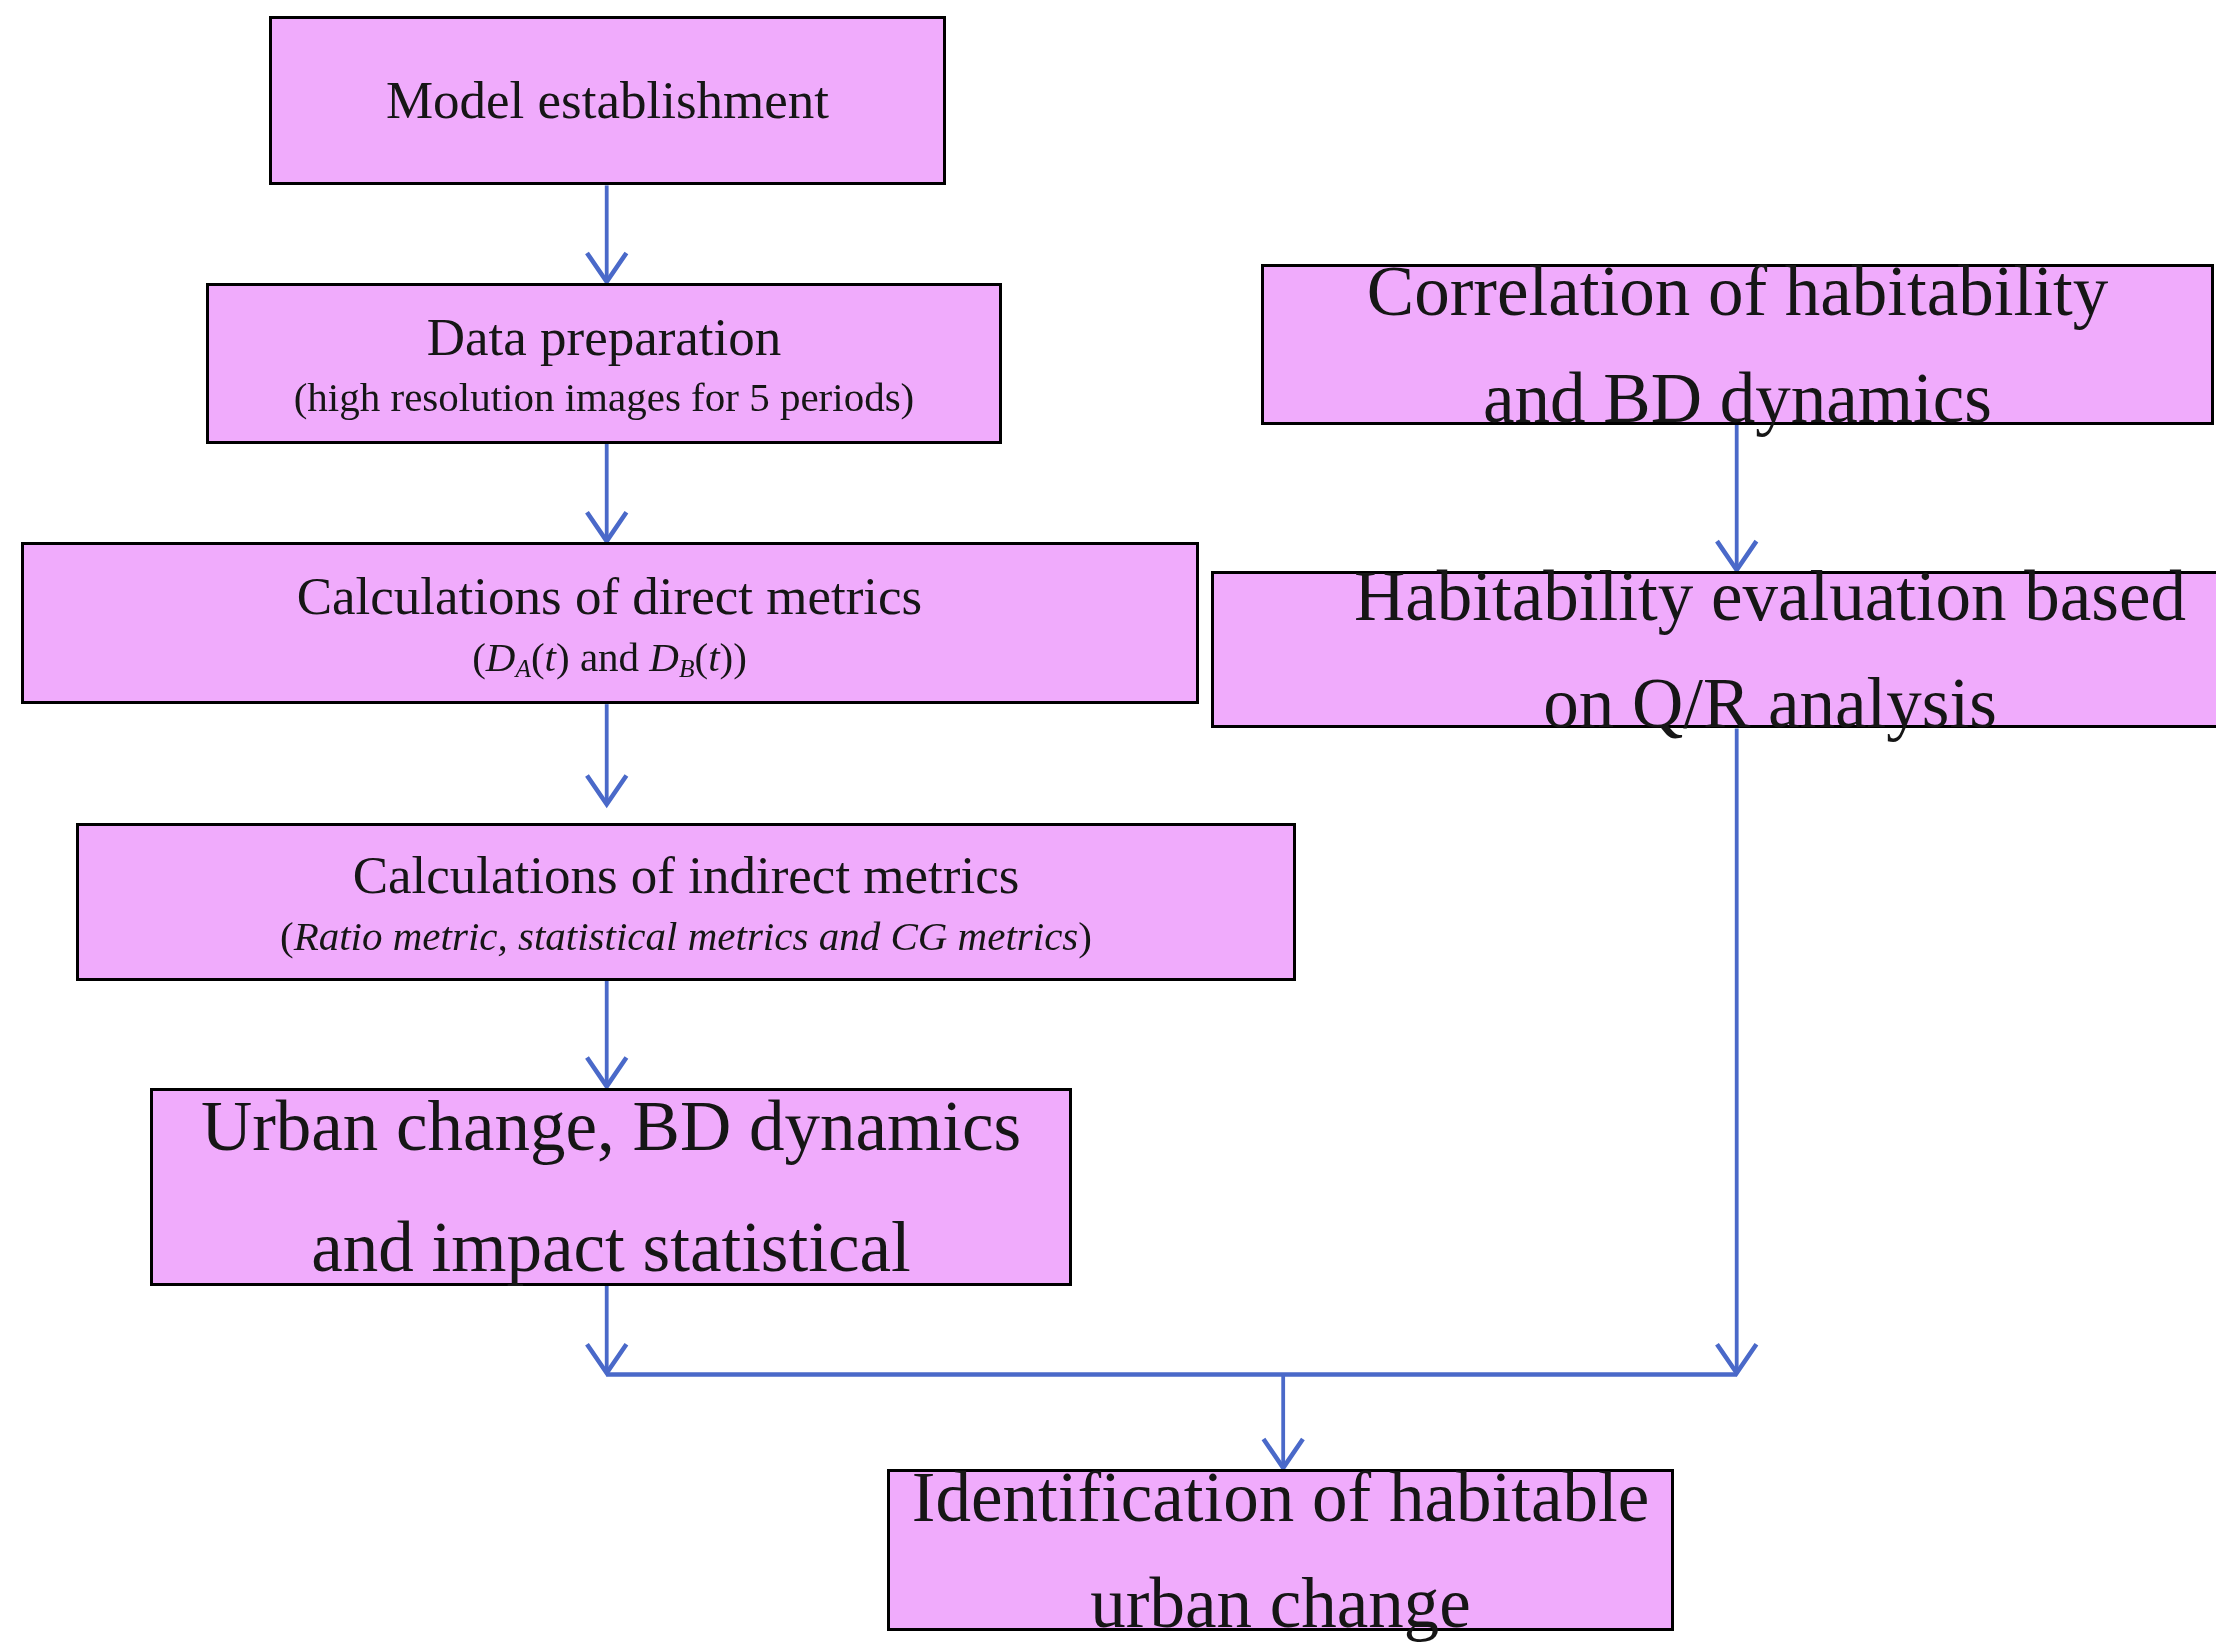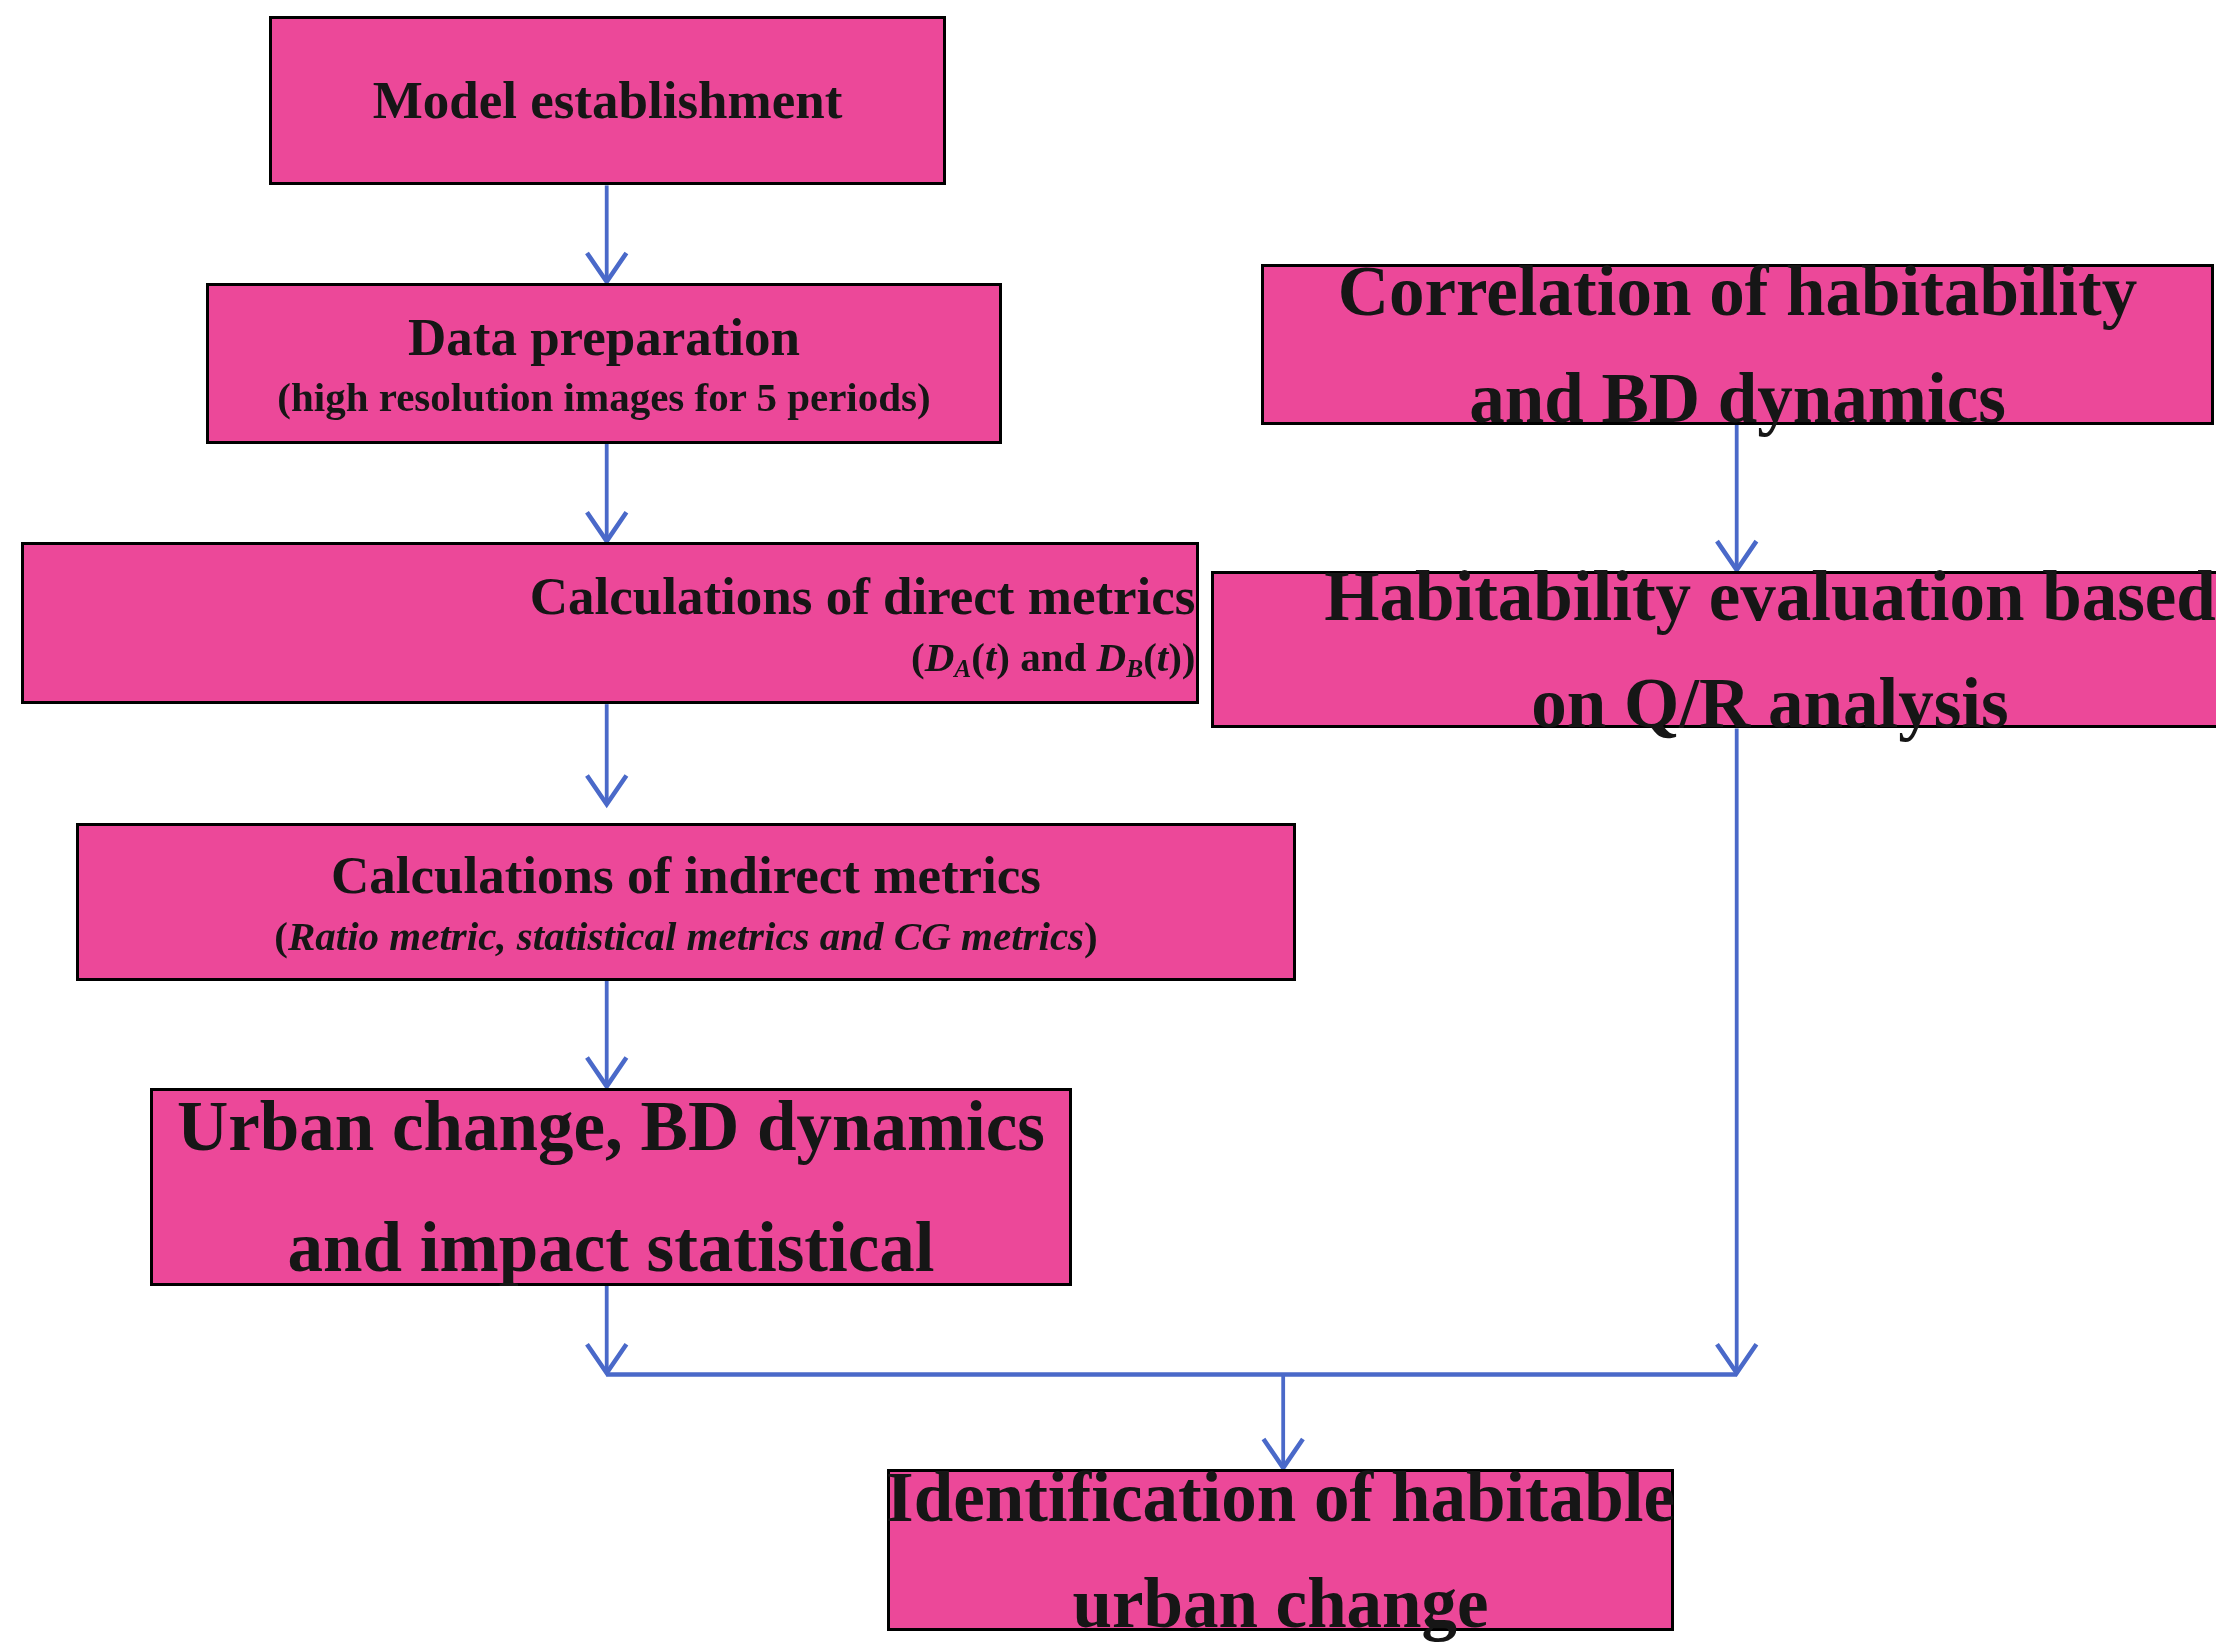--- a/index.html
+++ b/index.html
@@ -19,28 +19,27 @@
     overflow: hidden;
   }
   .arrows-layer {
     position: absolute;
     left: 0; top: 0;
     width: 2216px; height: 1651px;
     pointer-events: none;
   }
   .box {
     position: absolute;
-    background: #ec4899;
+    background: #f0abfc;
     border: 3.8px solid var(--border-color);
     display: flex;
     flex-direction: column;
     align-items: center;
     justify-content: center;
     text-align: center;
-    font-weight: bold;
   }
   .title {
     font-size: 53px;
     line-height: 1.18;
     white-space: nowrap;
   }
   .title-2l { font-size: 71px; line-height: 1.5; white-space: nowrap; }
   .box-urban .title-2l { line-height: 1.7; }
   .subtitle {
     font-size: 41px;
@@ -108,21 +107,21 @@
 
   <div class="box box-model" style="left:269px; top:16px; width:677px; height:169px;">
     <div class="title">Model establishment</div>
   </div>
 
   <div class="box box-dataprep" style="left:206px; top:283px; width:796px; height:161px;">
     <div class="title">Data preparation</div>
     <div class="subtitle">(high resolution images for 5 periods)</div>
   </div>
 
-  <div class="box box-direct" style="left:20.5px; top:542px; width:1178px; height:162px;align-items:flex-end;">
+  <div class="box box-direct" style="left:20.5px; top:542px; width:1178px; height:162px;">
     <div class="title">Calculations of direct metrics</div>
     <div class="subtitle"><span>(</span><span class="it">D</span><sub>A</sub><span>(</span><span class="it">t</span><span>)</span><span> and </span><span class="it">D</span><sub>B</sub><span>(</span><span class="it">t</span><span>))</span></div>
   </div>
 
   <div class="box box-indirect" style="left:76px; top:823px; width:1220px; height:158px;">
     <div class="title">Calculations of indirect metrics</div>
     <div class="subtitle"><span>(</span><span class="it">Ratio metric, statistical metrics and CG metrics</span><span>)</span></div>
   </div>
 
   <div class="box box-urban" style="left:150px; top:1088px; width:922px; height:198px;">

